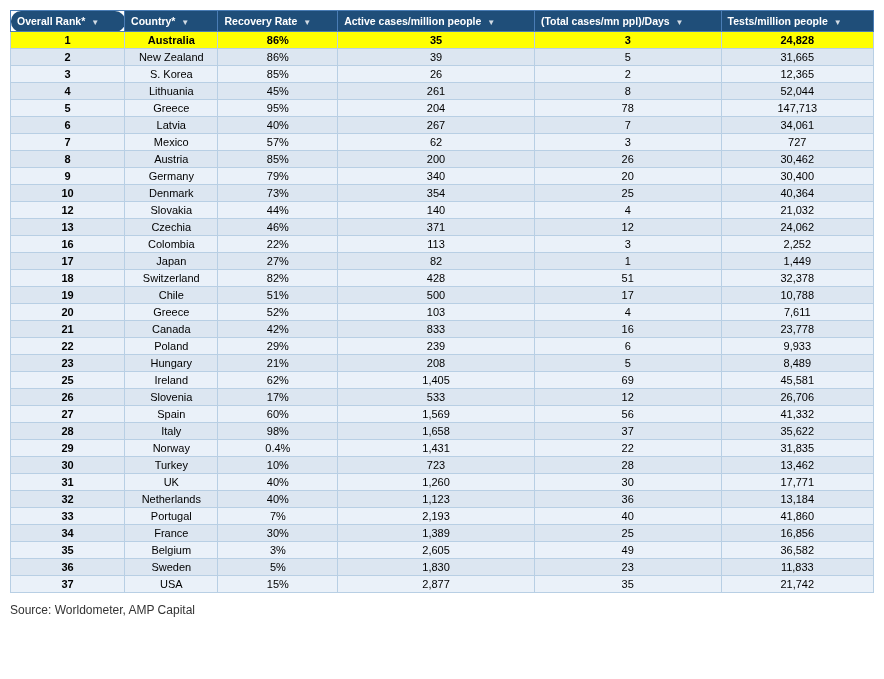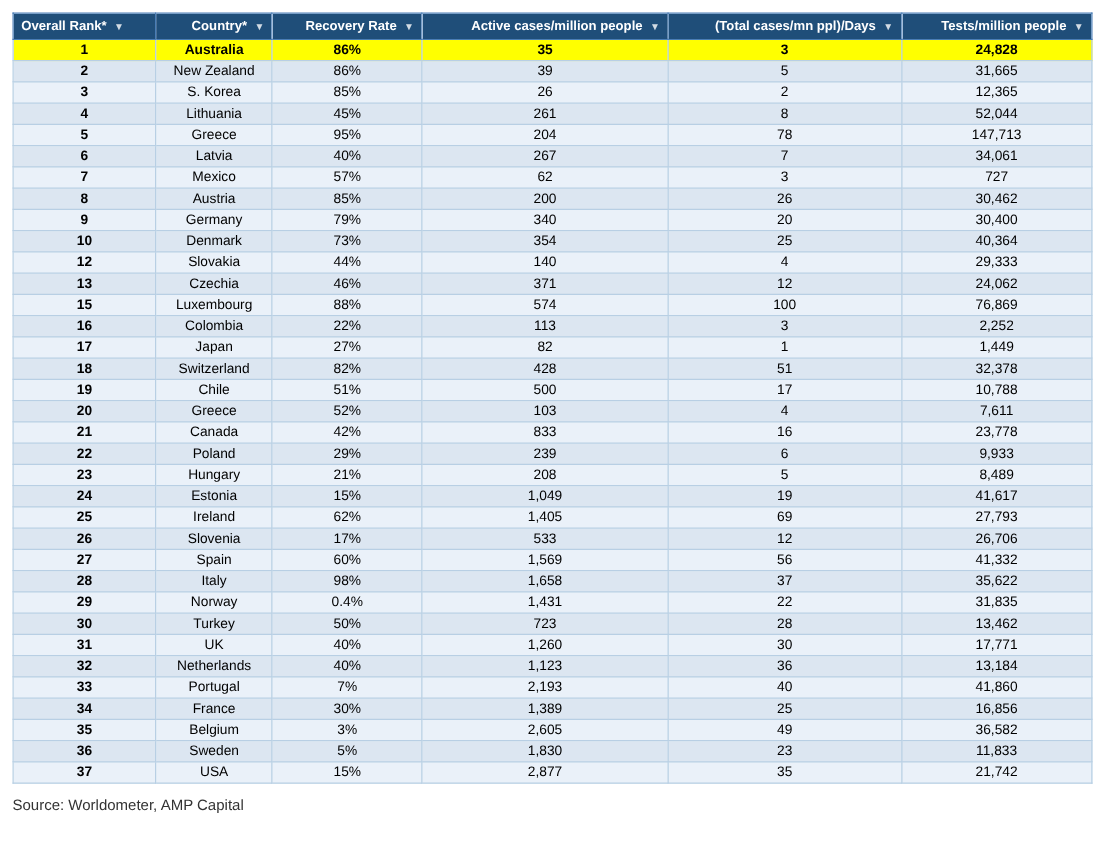--- a/index.html
+++ b/index.html
@@ -9,21 +9,21 @@
       background: #fff;
       padding: 10px;
     }
     table {
       border-collapse: collapse;
       width: 100%;
     }
     th {
       background: #1f4e79;
       color: #fff;
-      text-align: right;
+      text-align: left;
       padding: 4px 6px;
       font-size: 10.5px;
       border: 1px solid #4a7db5;
       position: relative;
       cursor: pointer;
     }
     th .sort-arrow {
       font-size: 8px;
       margin-left: 3px;
       opacity: 0.8;
@@ -47,20 +47,21 @@
     td.rank-col {
       font-weight: bold;
     }
     .source-text {
       margin-top: 10px;
       font-size: 12px;
       color: #333;
     }
     .header-row th:first-child {
       text-align: left;
+      border-radius: 10px;
     }
   </style>
 </head>
 <body>
 
 <table>
   <thead>
     <tr class="header-row">
     <th>Overall Rank* <span class="sort-arrow">▼</span></th>
         <th>Country* <span class="sort-arrow">▼</span></th>
@@ -150,39 +151,31 @@
         <td>354</td>
         <td>25</td>
         <td>40,364</td>
       </tr>
       <tr>
         <td class="rank-col">12</td>
         <td class="country-col">Slovakia</td>
         <td>44%</td>
         <td>140</td>
         <td>4</td>
-        <td>29,333</td>
+        <td>21,032</td>
       </tr>
       <tr>
         <td class="rank-col">13</td>
         <td class="country-col">Czechia</td>
         <td>46%</td>
         <td>371</td>
         <td>12</td>
         <td>24,062</td>
       </tr>
       <tr>
-        <td class="rank-col">15</td>
-        <td class="country-col">Luxembourg</td>
-        <td>88%</td>
-        <td>574</td>
-        <td>100</td>
-        <td>76,869</td>
-      </tr>
-      <tr>
         <td class="rank-col">16</td>
         <td class="country-col">Colombia</td>
         <td>22%</td>
         <td>113</td>
         <td>3</td>
         <td>2,252</td>
       </tr>
       <tr>
         <td class="rank-col">17</td>
         <td class="country-col">Japan</td>
@@ -233,34 +226,26 @@
       </tr>
       <tr>
         <td class="rank-col">23</td>
         <td class="country-col">Hungary</td>
         <td>21%</td>
         <td>208</td>
         <td>5</td>
         <td>8,489</td>
       </tr>
       <tr>
-        <td class="rank-col">24</td>
-        <td class="country-col">Estonia</td>
-        <td>15%</td>
-        <td>1,049</td>
-        <td>19</td>
-        <td>41,617</td>
-      </tr>
-      <tr>
         <td class="rank-col">25</td>
         <td class="country-col">Ireland</td>
         <td>62%</td>
         <td>1,405</td>
         <td>69</td>
-        <td>27,793</td>
+        <td>45,581</td>
       </tr>
       <tr>
         <td class="rank-col">26</td>
         <td class="country-col">Slovenia</td>
         <td>17%</td>
         <td>533</td>
         <td>12</td>
         <td>26,706</td>
       </tr>
       <tr>
@@ -283,21 +268,21 @@
         <td class="rank-col">29</td>
         <td class="country-col">Norway</td>
         <td>0.4%</td>
         <td>1,431</td>
         <td>22</td>
         <td>31,835</td>
       </tr>
       <tr>
         <td class="rank-col">30</td>
         <td class="country-col">Turkey</td>
-        <td>50%</td>
+        <td>10%</td>
         <td>723</td>
         <td>28</td>
         <td>13,462</td>
       </tr>
       <tr>
         <td class="rank-col">31</td>
         <td class="country-col">UK</td>
         <td>40%</td>
         <td>1,260</td>
         <td>30</td>

